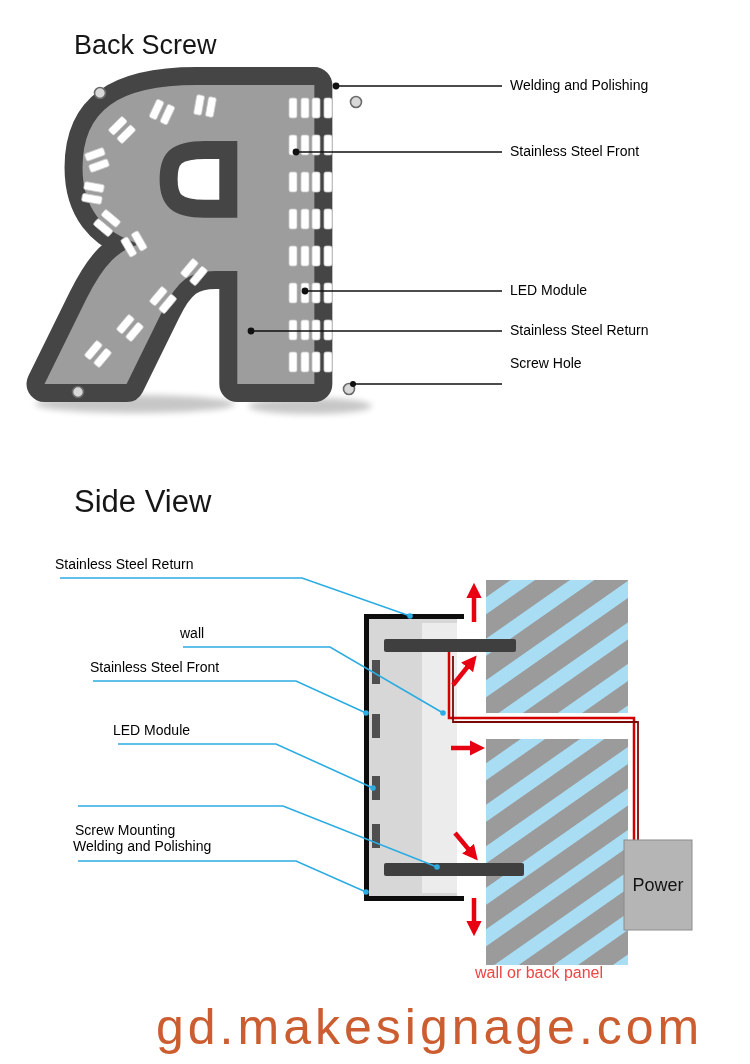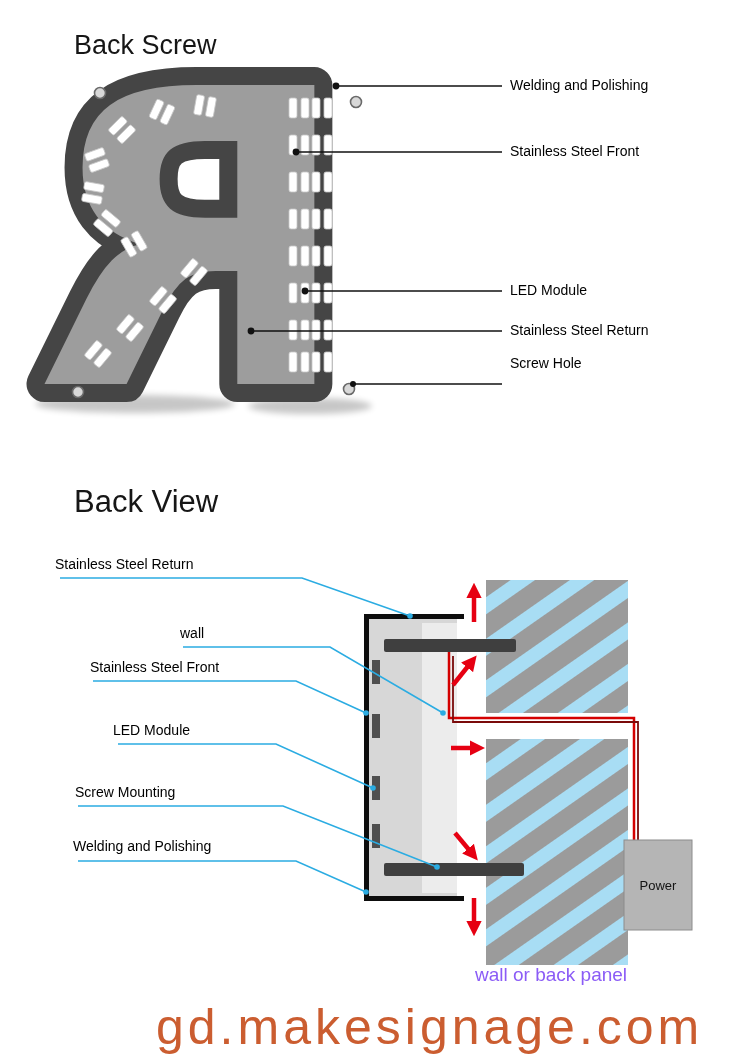--- a/index.html
+++ b/index.html
@@ -5,22 +5,22 @@
 <style>
   html,body{margin:0;padding:0}
   body{width:750px;height:1064px;position:relative;background:#ffffff;
        font-family:"Liberation Sans",sans-serif;overflow:hidden}
   .gfx{position:absolute;left:0;top:0}
   .lbl{position:absolute;font-size:14px;line-height:23px;color:#000;white-space:nowrap}
   .title{position:absolute;font-size:27px;color:#161616;white-space:nowrap}
   .title.side{font-size:31px}
   .power-label{position:absolute;left:624px;top:840px;width:68px;height:90px;
                display:flex;align-items:center;justify-content:center;
-               font-size:13px;color:#141414}
-  .caption{position:absolute;left:475px;top:964px;font-size:19px;color:#8b5cf6;white-space:nowrap}
+               font-size:18px;color:#141414}
+  .caption{position:absolute;left:475px;top:964px;font-size:16px;color:#ef4444;white-space:nowrap}
   .watermark{position:absolute;left:156px;top:998px;font-size:50px;letter-spacing:4px;
              color:#c2410c;opacity:.85;white-space:nowrap}
 </style>
 </head>
 <body>
 
 <div>
 
 <svg class="gfx" width="750" height="1064" viewBox="0 0 750 1064">
   <defs>
@@ -169,27 +169,27 @@
 </svg>
 
 <div class="title" style="left:74px;top:30px">Back Screw</div>
 
 <div class="lbl" style="left:510px;top:74px">Welding and Polishing</div>
 <div class="lbl" style="left:510px;top:140px">Stainless Steel Front</div>
 <div class="lbl" style="left:510px;top:279px">LED Module</div>
 <div class="lbl" style="left:510px;top:319px">Stainless Steel Return</div>
 <div class="lbl" style="left:510px;top:352px">Screw Hole</div>
 
-<div class="title side" style="left:74px;top:484px">Back View</div>
+<div class="title side" style="left:74px;top:484px">Side View</div>
 
 <div class="lbl" style="left:55px;top:553px">Stainless Steel Return</div>
 <div class="lbl" style="left:180px;top:622px">wall</div>
 <div class="lbl" style="left:90px;top:656px">Stainless Steel Front</div>
 <div class="lbl" style="left:113px;top:719px">LED Module</div>
-<div class="lbl" style="left:75px;top:781px">Screw Mounting</div>
+<div class="lbl" style="left:75px;top:819px">Screw Mounting</div>
 <div class="lbl" style="left:73px;top:835px">Welding and Polishing</div>
 
 <div class="power-label">Power</div>
 <div class="caption">wall or back panel</div>
 
 <div class="watermark">gd.makesignage.com</div>
 
 </div>
 
 </body></html>

